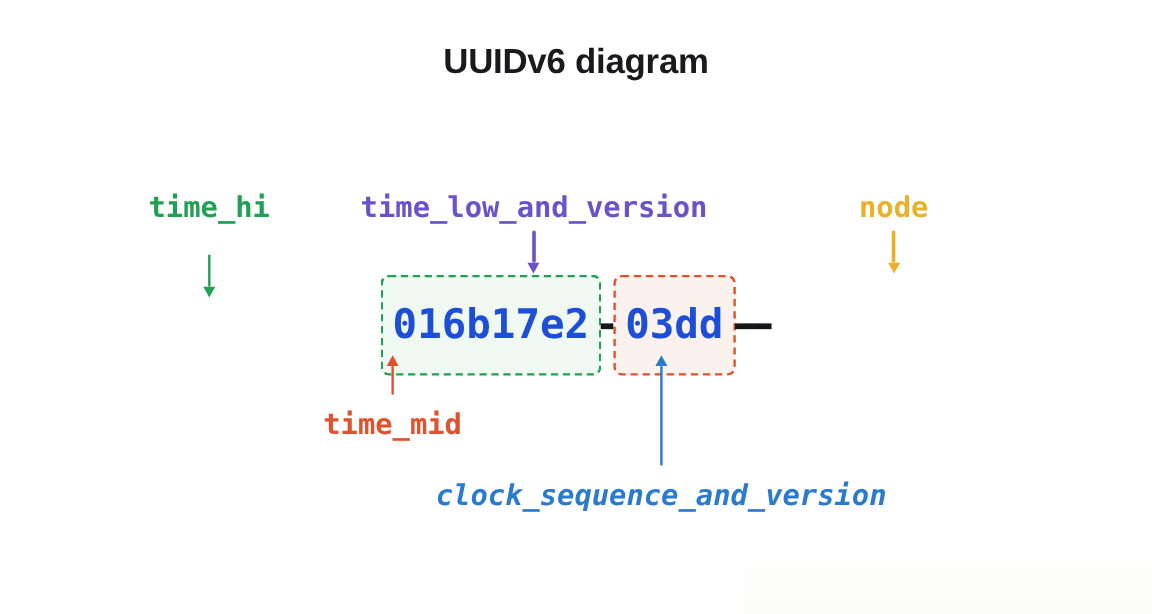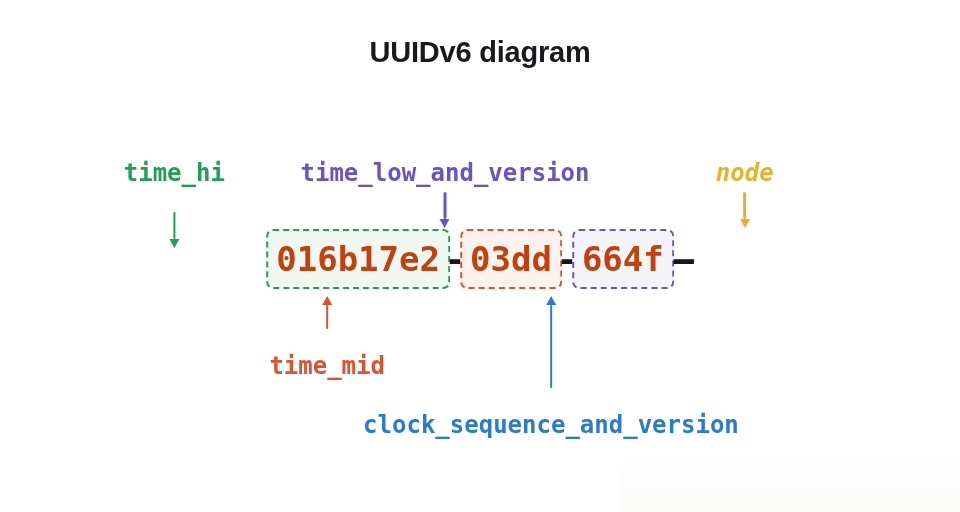--- a/index.html
+++ b/index.html
@@ -35,25 +35,25 @@
     position: absolute;
     top: 229px;
     left: 50%;
     transform: translateX(-50%);
     display: flex;
     align-items: center;
     white-space: nowrap;
   }
   .seg {
     display: block;
-    padding: 0 8px;
+    padding: 12px 8px;
     line-height: 56px;
     font-size: 34px;
     font-weight: 700;
-    color: #c2410c;
+    color: #1d4ed8;
     border: 2px dashed var(--c, #999);
     background: var(--bg, #fff);
     border-radius: 7px;
   }
   .dash {
     display: block;
     width: 22px;
     margin: 0 -6px;
     text-align: center;
     line-height: 60px;
@@ -73,21 +73,21 @@
   }
   .callout .label {
     font-size: 24px;
     font-weight: 700;
     line-height: 26px;
     white-space: nowrap;
   }
   .callout.above { top: 160px; }
   .callout.above .label { margin-bottom: 6px; }
   .callout.below { top: 296px; }
-  .callout.below .label { margin-top: 24px; }
+  .callout.below .label { margin-top: 12px; }
   .arrow { display: flex; flex-direction: column; align-items: center; }
   .arrow-line { width: 2.5px; background: currentColor; border-radius: 2px; }
   .arrow.down .arrow-line { height: 27px; }
   .arrow.up-short .arrow-line { height: 24px; }
   .arrow.up-long .arrow-line { height: 83px; }
   .arrow-head { width: 0; height: 0; border-left: 5.5px solid transparent; border-right: 5.5px solid transparent; }
   .arrow-head.down { border-top: 9px solid currentColor; }
   .arrow-head.up { border-bottom: 9px solid currentColor; }
 </style>
 </head>
@@ -106,47 +106,46 @@
   </div>
 
   <div class="callout above" style="left: 445px; --c: #6A52C9;">
     <span class="label">time_low_and_version</span>
     <div class="arrow down">
       <div class="arrow-line"></div>
       <div class="arrow-head down"></div>
     </div>
   </div>
 
-  <div class="callout above" style="left: 744.719px; font-style: italic; --c: #E9B127;">
+  <div class="callout above" style="left: 744.719px; --c: #E9B127;">
     <span class="label">node</span>
     <div class="arrow down">
       <div class="arrow-line"></div>
       <div class="arrow-head down"></div>
     </div>
   </div>
 
   <div class="uuid-row">
     <span class="seg" style="--c: #1FA054; --bg: #EFF9F2;">016b17e2</span>
     <span class="dash">-</span>
     <span class="seg" style="--c: #E0512D; --bg: #FBF2ED;">03dd</span>
     <span class="dash">-</span>
-    <span class="seg" style="--c: #6A52C9; --bg: #F5F4FB;">664f</span>
     <span class="dash">-</span>
     <span class="dash">-</span>
   </div>
 
   <div class="callout below" style="left: 327.172px; --c: #E0512D;">
     <div class="arrow up-short">
       <div class="arrow-head up"></div>
       <div class="arrow-line"></div>
     </div>
     <span class="label">time_mid</span>
   </div>
 
-  <div class="callout below" style="left: 550.953px; --c: #2B7BCD;">
+  <div class="callout below" style="left: 550.953px; font-style: italic; --c: #2B7BCD;">
     <div class="arrow up-long">
       <div class="arrow-head up"></div>
       <div class="arrow-line"></div>
     </div>
     <span class="label">clock_sequence_and_version</span>
   </div>
 
   <div class="corner-wash"></div>
 </div>
 

